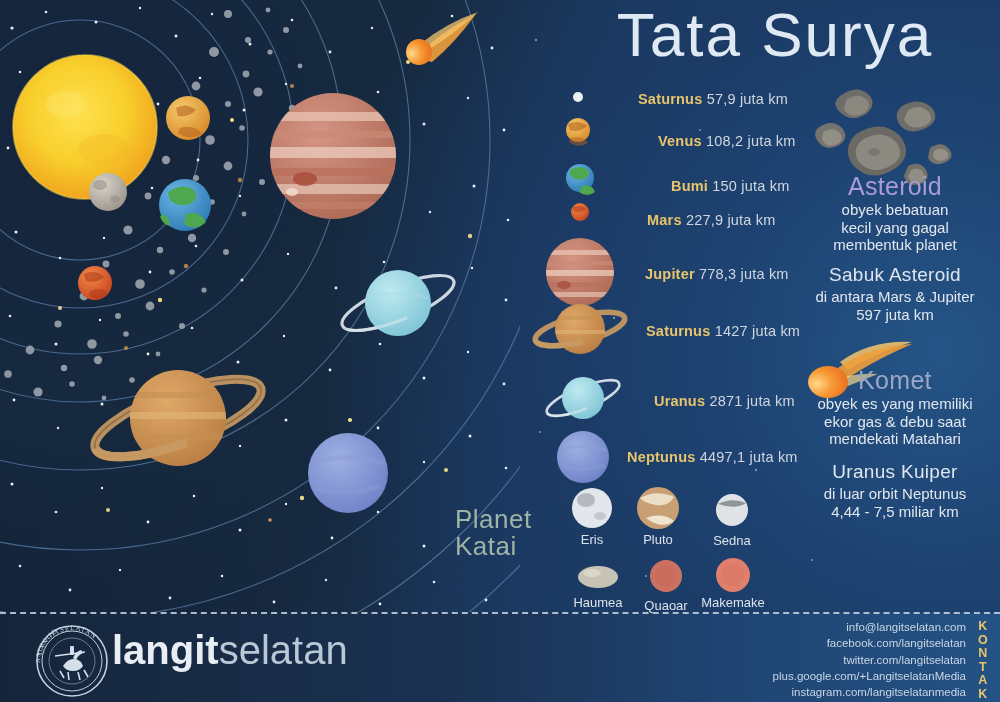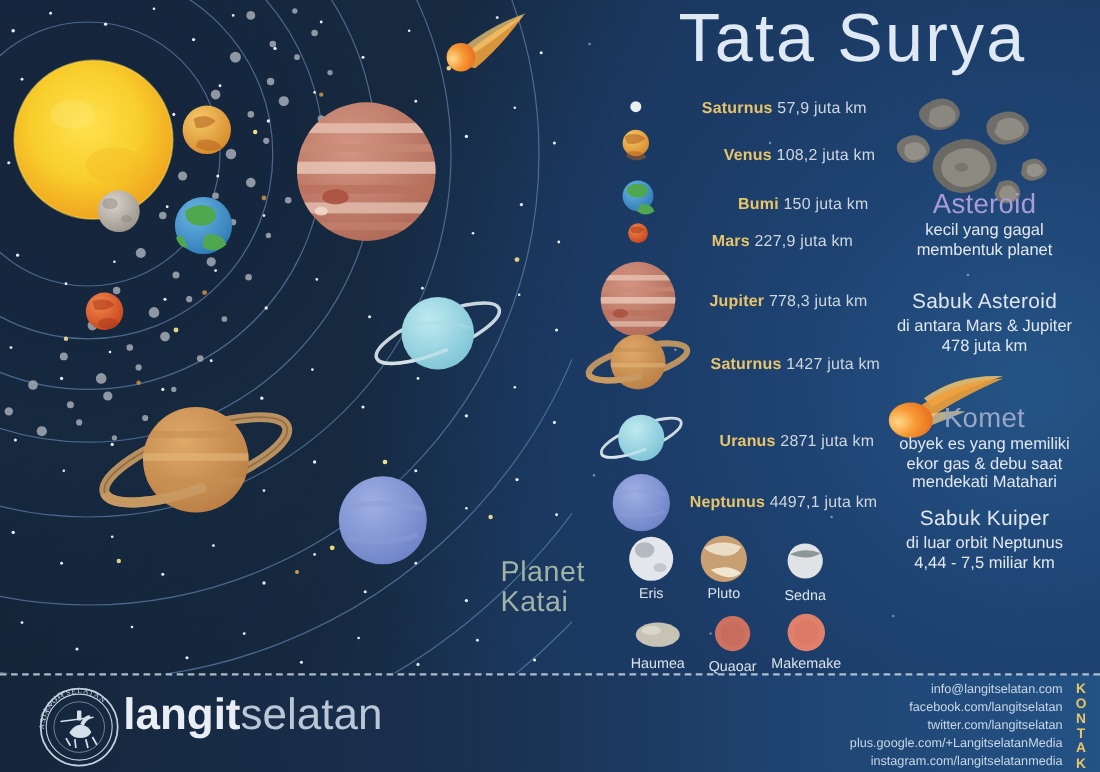--- a/index.html
+++ b/index.html
@@ -560,44 +560,45 @@
   <div class="dwarf" style="left:629px;top:595px;">
     <div class="dname">Quaoar</div>
   </div>
   <div class="dwarf" style="left:696px;top:592px;">
     <div class="dname">Makemake</div>
   </div>
 
   <div class="rblock" style="top:172px;">
     <div class="rhead h-ast">Asteroid</div>
     <div class="rbody">
+      <div>obyek bebatuan</div>
       <div>kecil yang gagal</div>
       <div>membentuk planet</div>
     </div>
   </div>
 
   <div class="rblock" style="top:264px;">
     <div class="rhead h-sub">Sabuk Asteroid</div>
     <div class="rbody" style="margin-top:2px;">
       <div>di antara Mars &amp; Jupiter</div>
-      <div>478 juta km</div>
+      <div>597 juta km</div>
     </div>
   </div>
 
   <div class="rblock" style="top:366px;">
     <div class="rhead h-kom">Komet</div>
     <div class="rbody">
       <div>obyek es yang memiliki</div>
       <div>ekor gas &amp; debu saat</div>
       <div>mendekati Matahari</div>
     </div>
   </div>
 
   <div class="rblock" style="top:461px;">
-    <div class="rhead h-sub">Sabuk Kuiper</div>
+    <div class="rhead h-sub">Uranus Kuiper</div>
     <div class="rbody" style="margin-top:2px;">
       <div>di luar orbit Neptunus</div>
       <div>4,44 - 7,5 miliar km</div>
     </div>
   </div>
 
 
   <div id="footer"></div>
   <div id="divider"></div>
 

